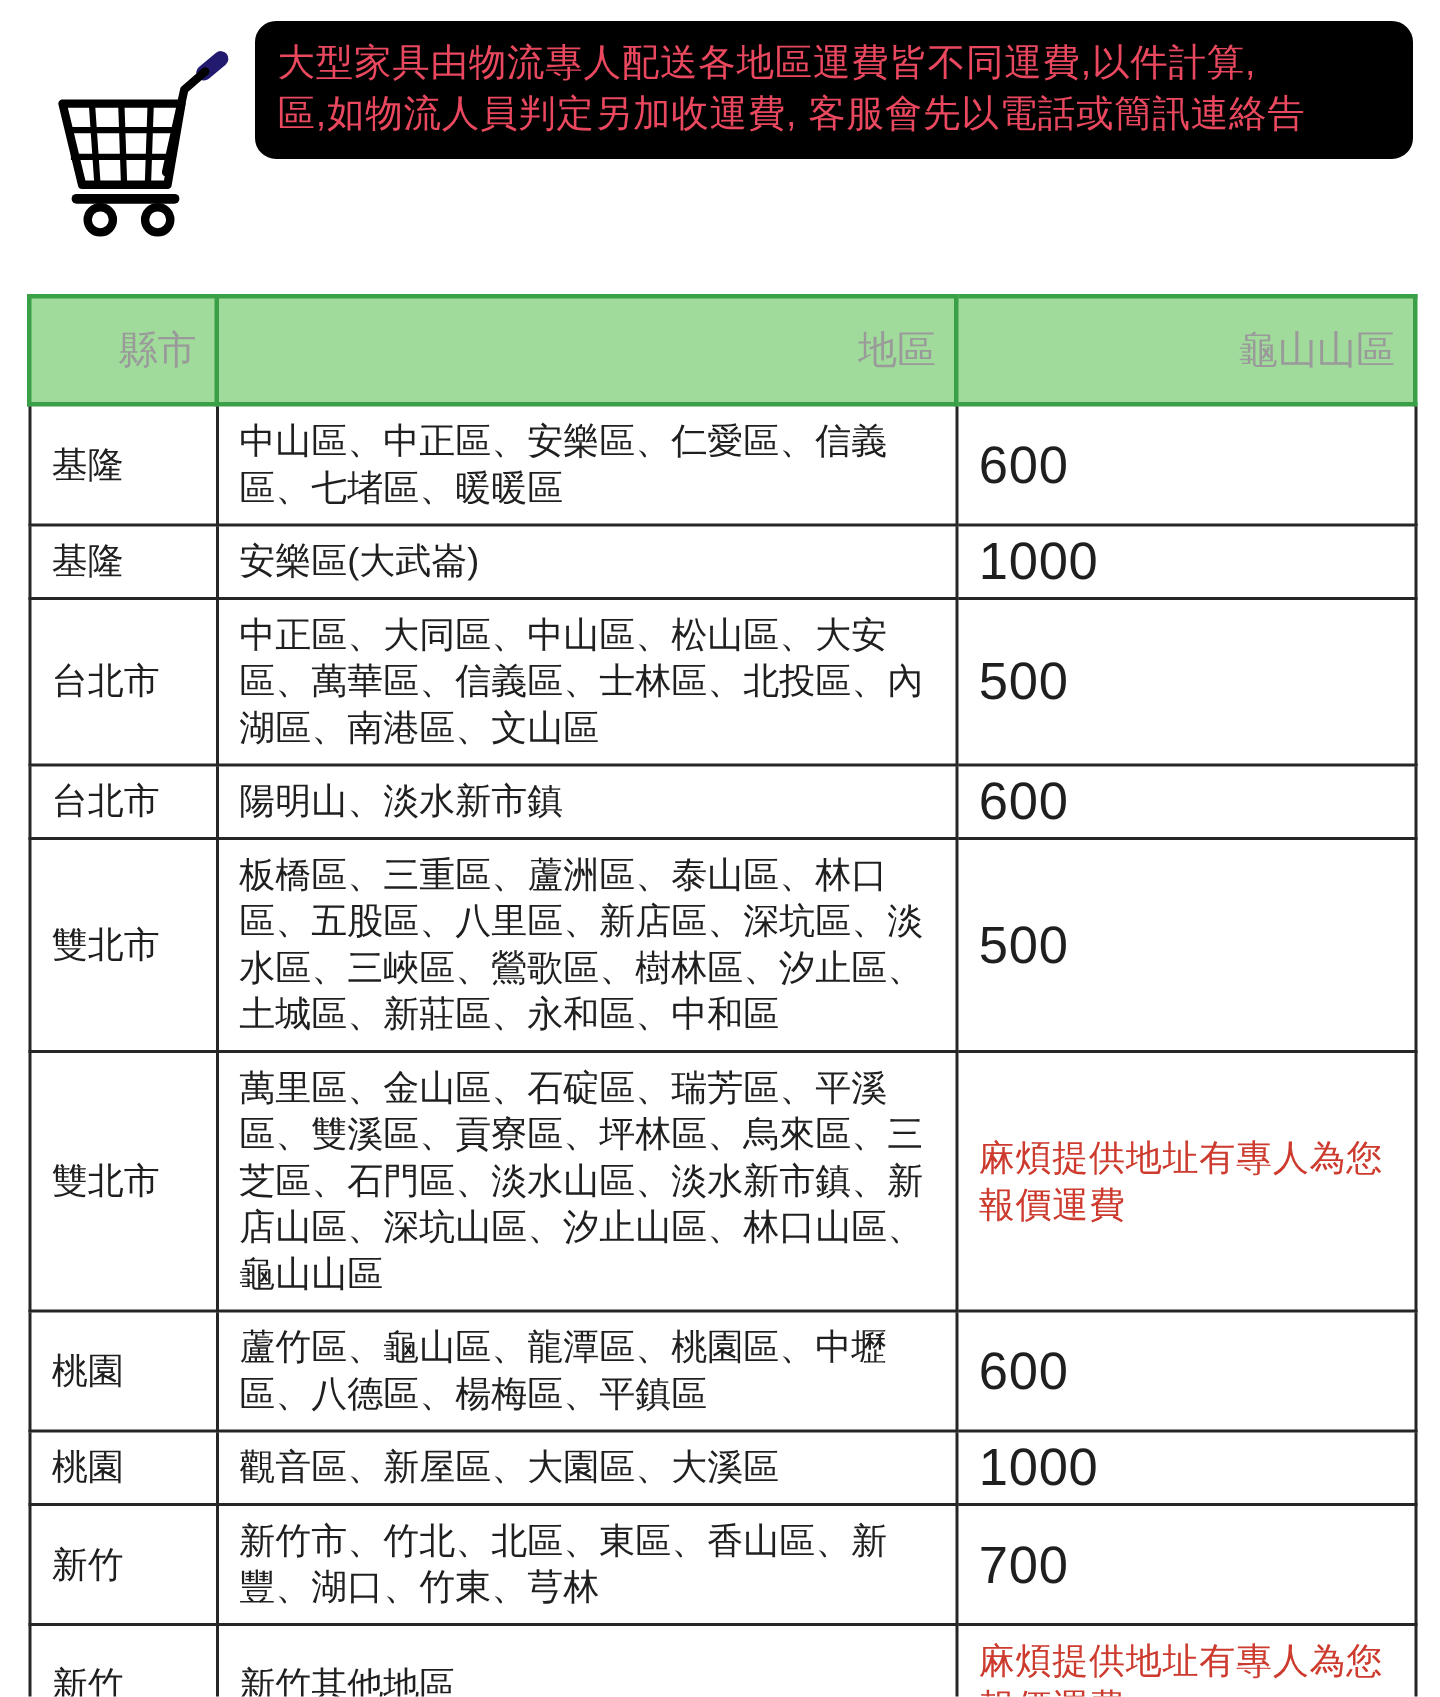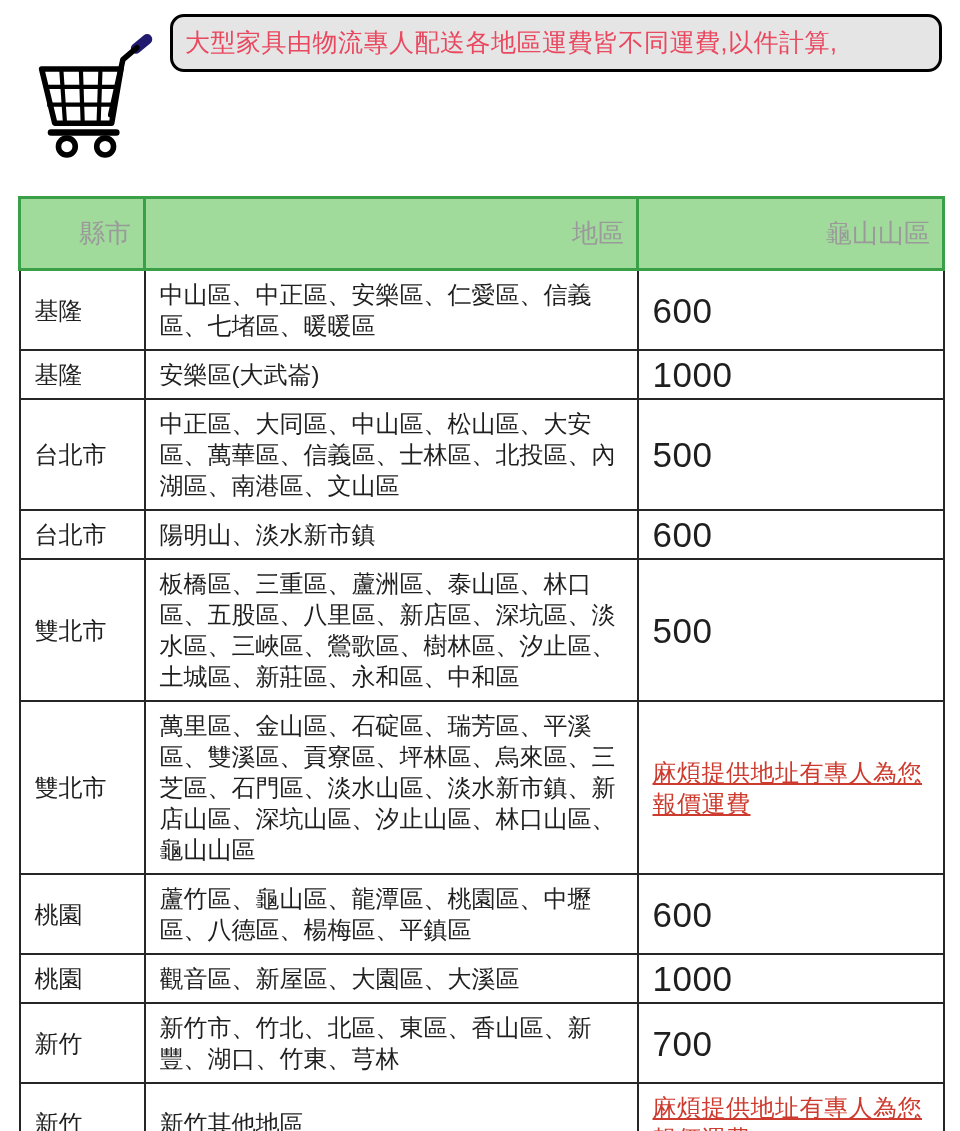--- a/index.html
+++ b/index.html
@@ -30,21 +30,21 @@
     flex:0 0 150px;
     padding-top:14px;
     display:flex;
     justify-content:center;
   }
   .notice-box{
     margin-left:2px;
     width:772px;
     border:3px solid #000000;
     border-radius:14px;
-    background:#e5e5e5;
+    background:#000000;
     padding:8px 12px 10px 12px;
   }
   .notice-line{
     color:var(--notice-text);
     font-size:25px;
     line-height:34px;
     font-weight:500;
     letter-spacing:0.5px;
     white-space:nowrap;
   }
@@ -74,21 +74,20 @@
     vertical-align:middle;
     text-align:left;
   }
   .fee-table td.fee{
     font-size:35px;
     letter-spacing:0.5px;
   }
   .fee-table td.fee.quote{
     color:var(--red-text);
     font-size:24px;
-    text-decoration:underline;
   }
   .cart-icon svg{display:block;}
 </style>
 </head>
 <body>
 
 <div class="top-section">
   <div class="cart-wrap cart-icon">
     <svg width="140" height="140" viewBox="0 0 150 150">
 
@@ -104,20 +103,21 @@
 
       <path d="M30 112 L100 112" stroke="#000" stroke-width="7" stroke-linecap="round" fill="none"></path>
 
       <circle cx="47" cy="127" r="9" stroke="#000" stroke-width="6" fill="#fff"></circle>
       <circle cx="88" cy="127" r="9" stroke="#000" stroke-width="6" fill="#fff"></circle>
     </svg>
   </div>
   <div class="notice-box">
     <div>
         <div class="notice-line">大型家具由物流專人配送各地區運費皆不同運費,以件計算,</div>
+        <div class="notice-line">區,如物流人員判定另加收運費, 客服會先以電話或簡訊連絡告</div>
       </div>
   </div>
 </div>
 
 <table class="fee-table">
   <colgroup>
     <col class="c-county">
       <col class="c-district">
       <col class="c-fee">
   </colgroup>

